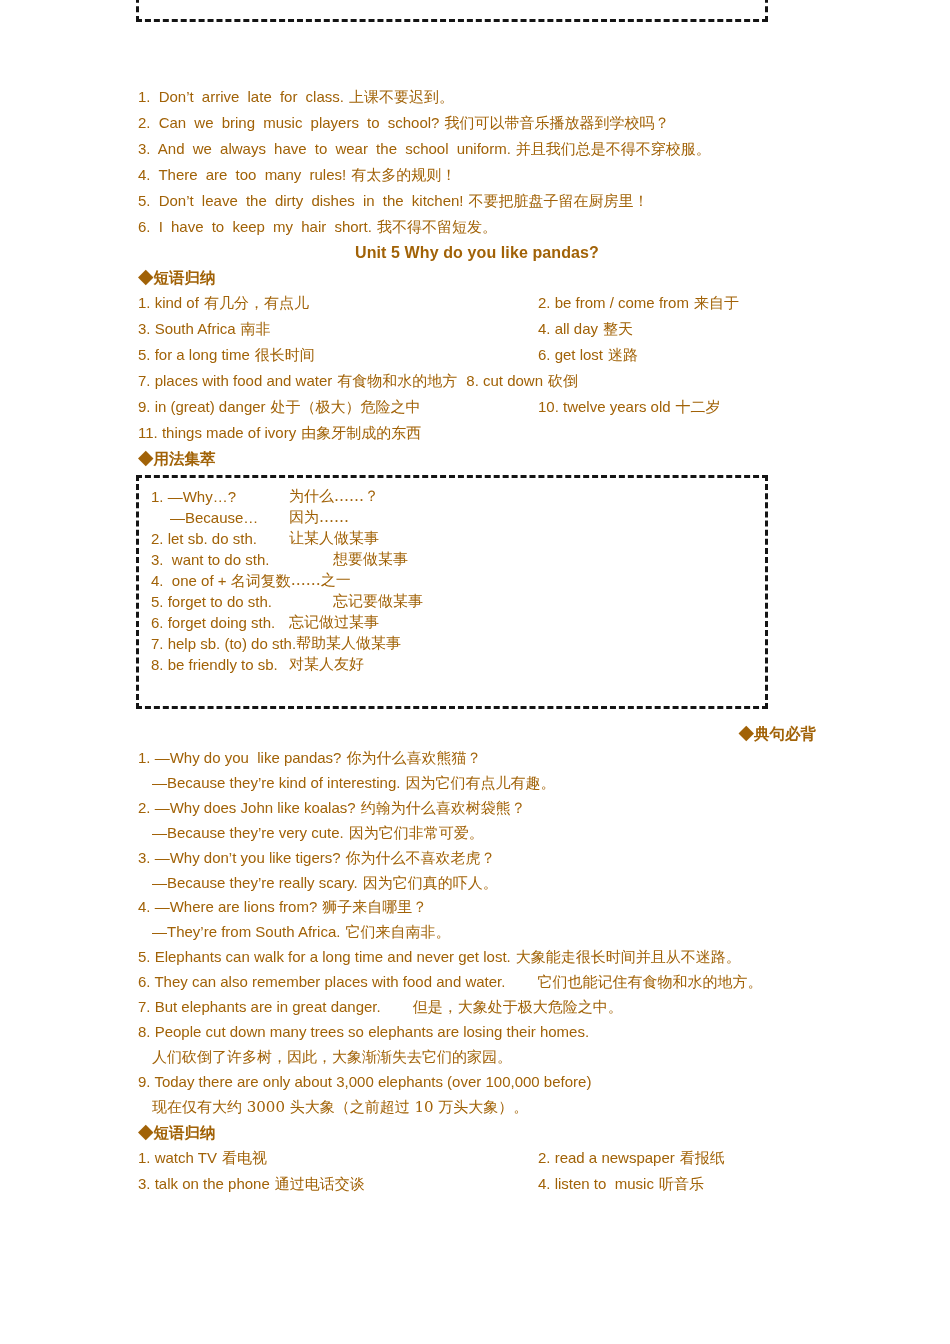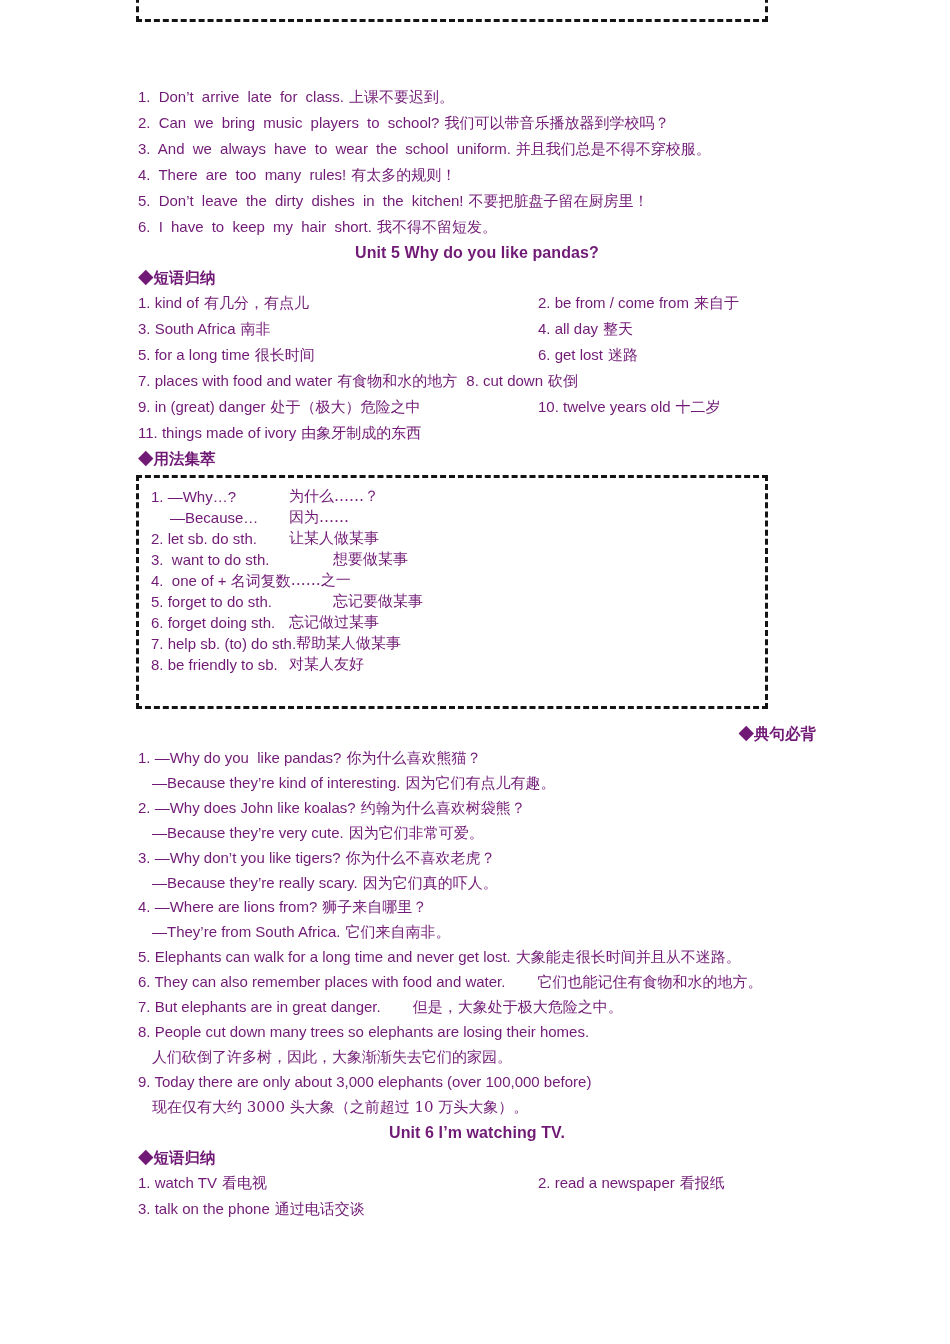--- a/index.html
+++ b/index.html
@@ -1,19 +1,19 @@
 <!DOCTYPE html>
 <html><head>
 <meta charset="utf-8">
 <style>
   * { margin:0; padding:0; box-sizing:border-box; }
   html,body { background:#ffffff; }
   .page {
     position:relative; width:950px; height:1344px; background:#fff; overflow:hidden;
-    font-family:"Liberation Sans", sans-serif; font-size:15px; color:#701a75;
+    font-family:"Liberation Sans", sans-serif; font-size:15px; color:#a16207;
   }
   .topbox {
     position:absolute; left:136px; top:-42px; width:632px; height:64px;
     border:3px dashed #141414; background:transparent;
   }
   .content { position:absolute; left:138px; top:0; width:678px; padding-top:84px; }
   .tline { line-height:25px; white-space:pre-wrap; word-spacing:4px; }
   .title { line-height:25px; font-weight:bold; text-align:center; font-size:16px; letter-spacing:0.1px; }
   .sec   { line-height:25px; font-weight:bold; font-size:15.5px; }
   .zh    { font-family:"DejaVu Serif", serif; margin-left:5px; white-space:pre-wrap; }
@@ -127,23 +127,23 @@
       <div class="sline cont"><span class="s-en">—They’re from South Africa.</span><span class="s-zh">它们来自南非。</span></div>
       <div class="sline"><span class="s-en">5. Elephants can walk for a long time and never get lost.</span><span class="s-zh">大象能走很长时间并且从不迷路。</span></div>
       <div class="sline"><span class="s-en">6. They can also remember places with food and water.</span><span class="s-zh gap">它们也能记住有食物和水的地方。</span></div>
       <div class="sline"><span class="s-en">7. But elephants are in great danger.</span><span class="s-zh gap">但是，大象处于极大危险之中。</span></div>
       <div class="sline"><span class="s-en">8. People cut down many trees so elephants are losing their homes.</span></div>
       <div class="sline cont"><span class="s-zh" style="margin-left:0">人们砍倒了许多树，因此，大象渐渐失去它们的家园。</span></div>
       <div class="sline"><span class="s-en">9. Today there are only about 3,000 elephants (over 100,000 before)</span></div>
       <div class="sline cont"><span class="s-zh" style="margin-left:0">现在仅有大约 3000 头大象（之前超过 10 万头大象）。</span></div>
     </div>
 
-    <div class="title">Unit 6  I’m watching TV.</div>
     <div class="sec">◆短语归纳</div>
 
     <div class="pgrid">
       <div class="pcell"><span>1. watch TV</span><span class="zh">看电视</span></div>
       <div class="pcell"><span>2. read a newspaper</span><span class="zh">看报纸</span></div>
       <div class="pcell"><span>3. talk on the phone</span><span class="zh">通过电话交谈</span></div>
+      <div class="pcell"><span>4. listen to  music</span><span class="zh">听音乐</span></div>
     </div>
 
   </div>
 </div>
 
 </body></html>

